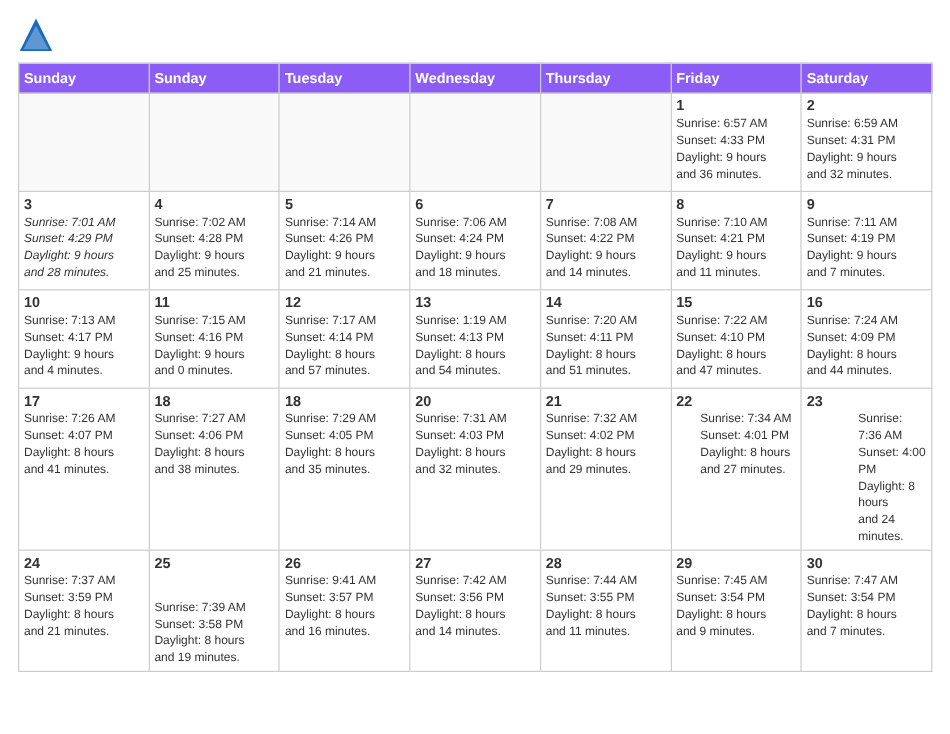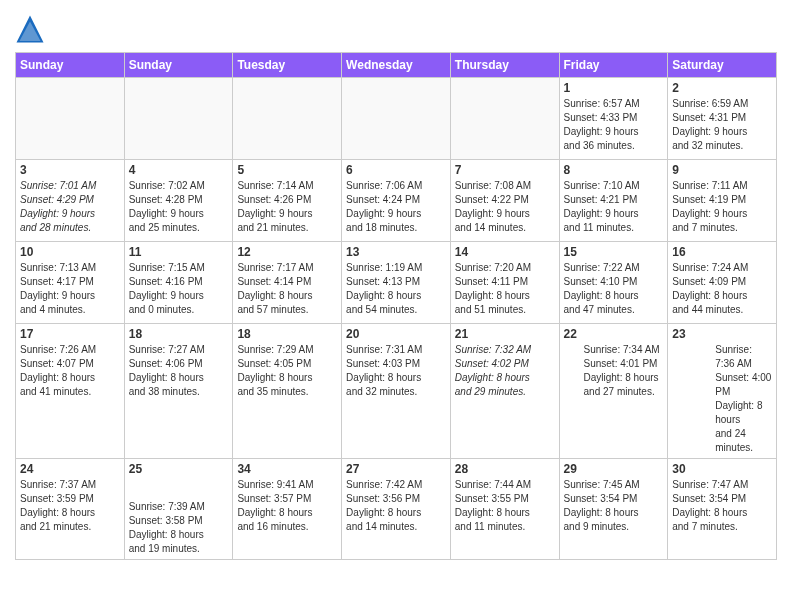--- a/index.html
+++ b/index.html
@@ -277,21 +277,21 @@
           </td>
           <td>
             <span class="day-num">20</span>
             <div class="day-info" style="white-space: pre-line;">Sunrise: 7:31 AM
 Sunset: 4:03 PM
 Daylight: 8 hours
 and 32 minutes.</div>
           </td>
           <td>
             <span class="day-num">21</span>
-            <div class="day-info" style="white-space: pre-line; font-style: italic;">Sunrise: 7:32 AM
+            <div class="day-info" style="white-space: pre-line;">Sunrise: 7:32 AM
 Sunset: 4:02 PM
 Daylight: 8 hours
 and 29 minutes.</div>
           </td>
           <td>
             <span class="day-num">22</span>
             <div class="day-info" style="white-space: pre-line; margin-left: 20px;">Sunrise: 7:34 AM
 Sunset: 4:01 PM
 Daylight: 8 hours
 and 27 minutes.</div>
@@ -313,21 +313,21 @@
 and 21 minutes.</div>
           </td>
           <td>
             <span class="day-num">25</span>
             <div class="day-info" style="white-space: pre-line; margin-top: 24px;">Sunrise: 7:39 AM
 Sunset: 3:58 PM
 Daylight: 8 hours
 and 19 minutes.</div>
           </td>
           <td>
-            <span class="day-num">34</span>
+            <span class="day-num">26</span>
             <div class="day-info" style="white-space: pre-line;">Sunrise: 9:41 AM
 Sunset: 3:57 PM
 Daylight: 8 hours
 and 16 minutes.</div>
           </td>
           <td>
             <span class="day-num">27</span>
             <div class="day-info" style="white-space: pre-line;">Sunrise: 7:42 AM
 Sunset: 3:56 PM
 Daylight: 8 hours

